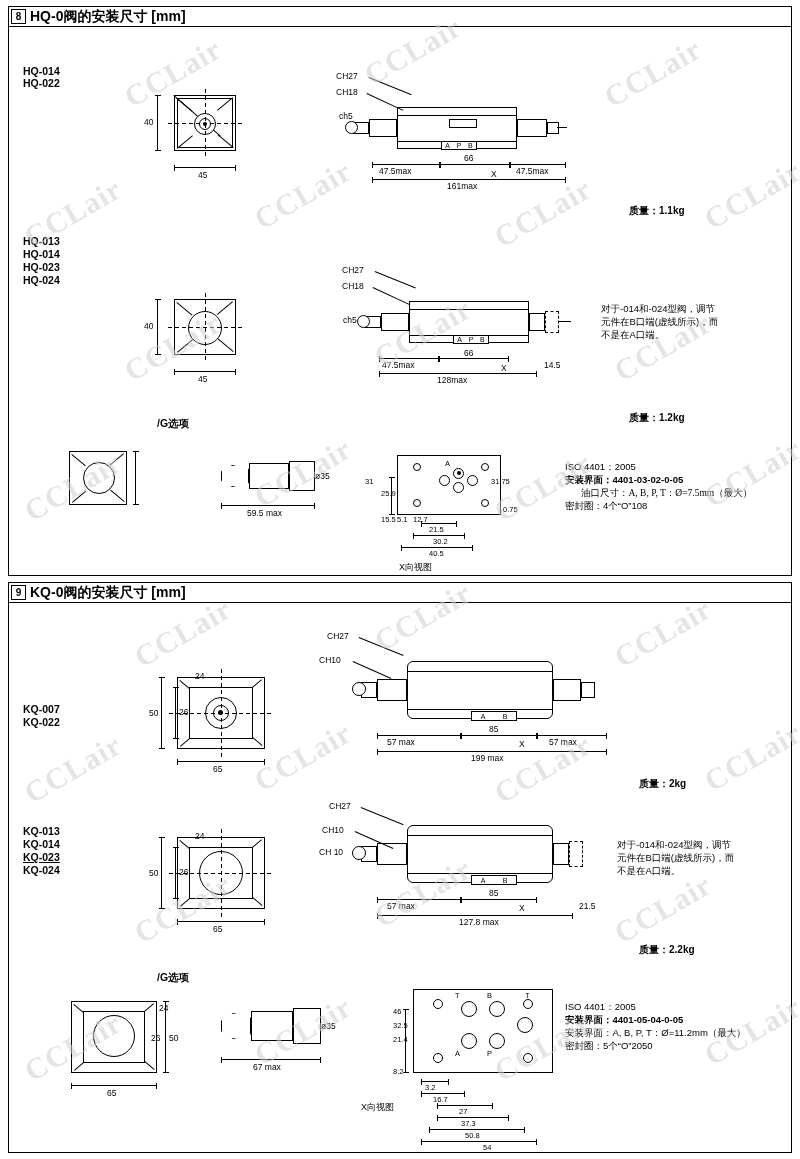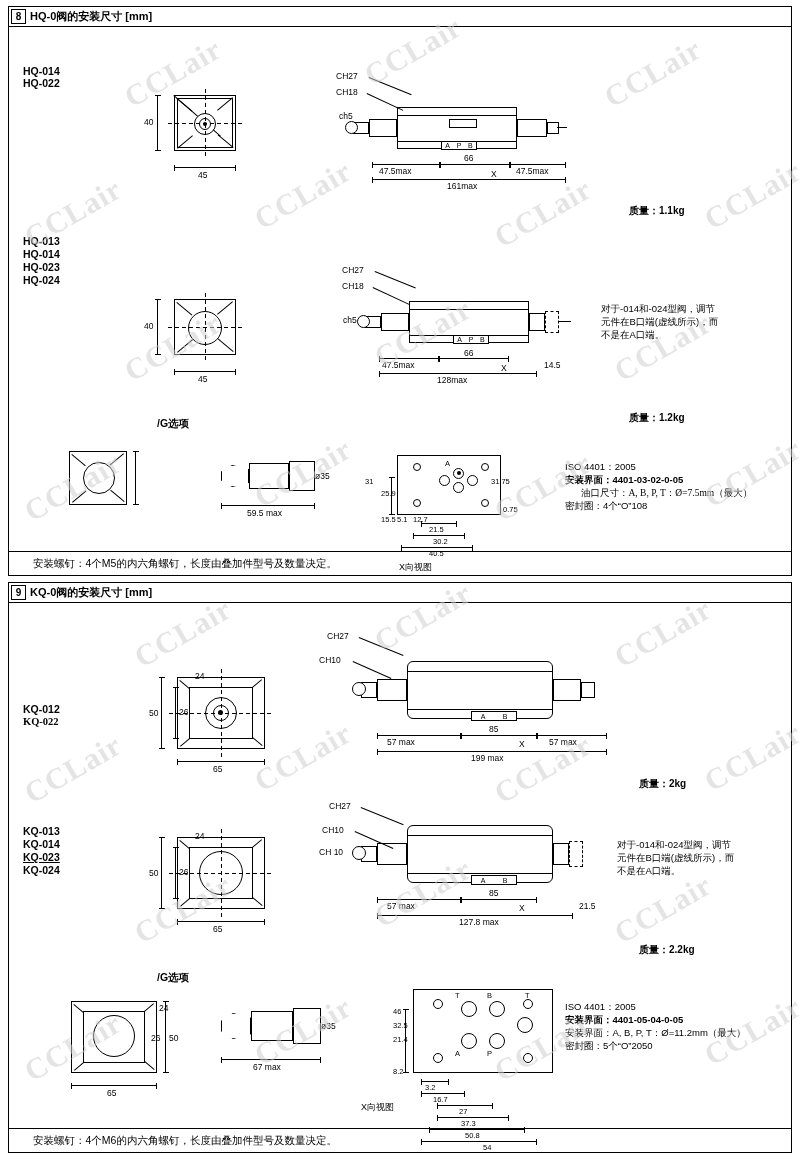--- a/index.html
+++ b/index.html
@@ -18,21 +18,21 @@
 
   .sec-head {
     position:relative; height:20px; border-bottom:1.4px solid #000;
     display:flex; align-items:center; padding-left:2px;
   }
   .sec-num {
     width:15px; height:15px; border:1.2px solid #000;
     display:flex; align-items:center; justify-content:center;
     font-size:10px; font-weight:bold; margin-right:4px; line-height:1;
   }
-  .sec-title { font-size:11px; font-weight:bold; letter-spacing:0px; }
+  .sec-title { font-size:14px; font-weight:bold; letter-spacing:0px; }
 
   .sec-body { position:relative; width:100%; height:calc(100% - 20px); }
 
   
   .note-bar {
     position:absolute; left:0; right:0; bottom:0; height:24px;
     border-top:1.4px solid #000; display:flex; align-items:center;
     padding-left:24px; font-size:10.5px;
   }
   .model { position:absolute; font-size:10.5px; font-weight:bold; white-space:nowrap; }
@@ -243,35 +243,32 @@
       <div class="dim sm" style="left:424px; top:510px;">30.2</div>
       <div class="dimline" style="left:392px; top:520px; width:72px;"></div>
       <div class="dim sm" style="left:420px; top:522px;">40.5</div>
       <div class="cap b" style="left:390px; top:534px;">X向视图</div>
 
       <div class="spec" style="left:556px; top:434px;">ISO 4401：2005</div>
       <div class="spec b" style="left:556px; top:447px;">安装界面：4401-03-02-0-05</div>
       <div class="spec" style="left:572px; top:460px;font-family:Liberation Serif, serif;">油口尺寸：A, B, P, T：Ø=7.5mm（最大）</div>
       <div class="spec" style="left:556px; top:473px;">密封圈：4个“O”108</div>
 
-      <div class="note-bar">
-        <span>安装螺钉：4个M5的内六角螺钉，长度由叠加件型号及数量决定。</span>
-      </div>
     </div>
   </div>
 
   <div class="section" id="sec9">
     <div class="sec-head">
       <div class="sec-num">9</div>
       <div class="sec-title">KQ-0阀的安装尺寸 [mm]</div>
     </div>
     <div class="sec-body">
 
-      <div class="model" style="left:14px; top:100px;">KQ-012</div>
-      <div class="model" style="left:14px; top:113px;font-family:Liberation Serif, serif;">KQ-022</div>
+      <div class="model" style="left:14px; top:100px;">KQ-007</div>
+      <div class="model" style="left:14px; top:113px;">KQ-022</div>
 
       <div class="sq" style="left:168px; top:74px; width:88px; height:72px;"></div>
       <div class="ln hln" style="left:171px; top:77px; width:22px; transform:rotate(40deg); transform-origin:left top;"></div>
       <div class="ln hln" style="left:253px; top:77px; width:22px; transform:rotate(140deg); transform-origin:left top;"></div>
       <div class="ln hln" style="left:171px; top:143px; width:22px; transform:rotate(-40deg); transform-origin:left top;"></div>
       <div class="ln hln" style="left:253px; top:143px; width:22px; transform:rotate(220deg); transform-origin:left top;"></div>
       <div class="sq" style="left:180px; top:84px; width:64px; height:52px;"></div>
       <div class="circle" style="left:196px; top:94px; width:32px; height:32px;"></div>
       <div class="circle" style="left:204px; top:102px; width:16px; height:16px;"></div>
       <div class="circle filled" style="left:209px; top:107px; width:5px; height:5px; border:none;"></div>
@@ -421,23 +418,20 @@
       <div class="dim sm" style="left:456px; top:528px;">50.8</div>
       <div class="dimline" style="left:412px; top:538px; width:116px;"></div>
       <div class="dim sm" style="left:462px; top:540px;margin-left:12px;">54</div>
       <div class="cap b" style="left:352px; top:498px;">X向视图</div>
 
       <div class="spec" style="left:556px; top:398px;">ISO 4401：2005</div>
       <div class="spec b" style="left:556px; top:411px;">安装界面：4401-05-04-0-05</div>
       <div class="spec" style="left:556px; top:424px;">安装界面：A, B, P, T：Ø=11.2mm（最大）</div>
       <div class="spec" style="left:556px; top:437px;">密封圈：5个“O”2050</div>
 
-      <div class="note-bar">
-        <span>安装螺钉：4个M6的内六角螺钉，长度由叠加件型号及数量决定。</span>
-      </div>
     </div>
   </div>
 
   <div class="wm" style="left:120px; top:56px;">CCLair</div>
   <div class="wm" style="left:360px; top:34px;">CCLair</div>
   <div class="wm" style="left:600px; top:56px;">CCLair</div>
   <div class="wm" style="left:20px;  top:196px;">CCLair</div>
   <div class="wm" style="left:250px; top:178px;">CCLair</div>
   <div class="wm" style="left:490px; top:196px;">CCLair</div>
   <div class="wm" style="left:700px; top:178px;">CCLair</div>

